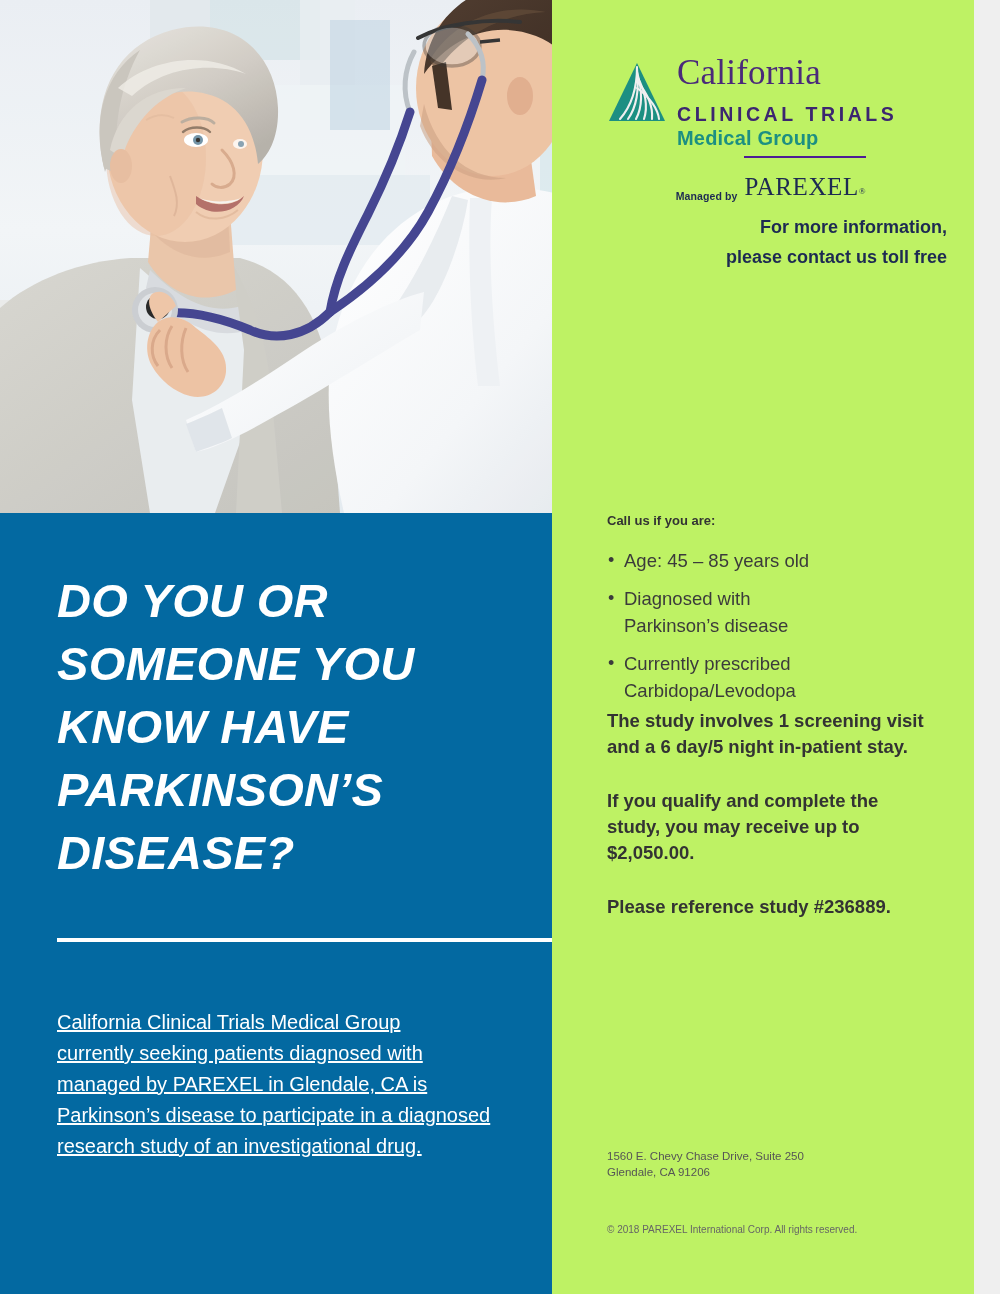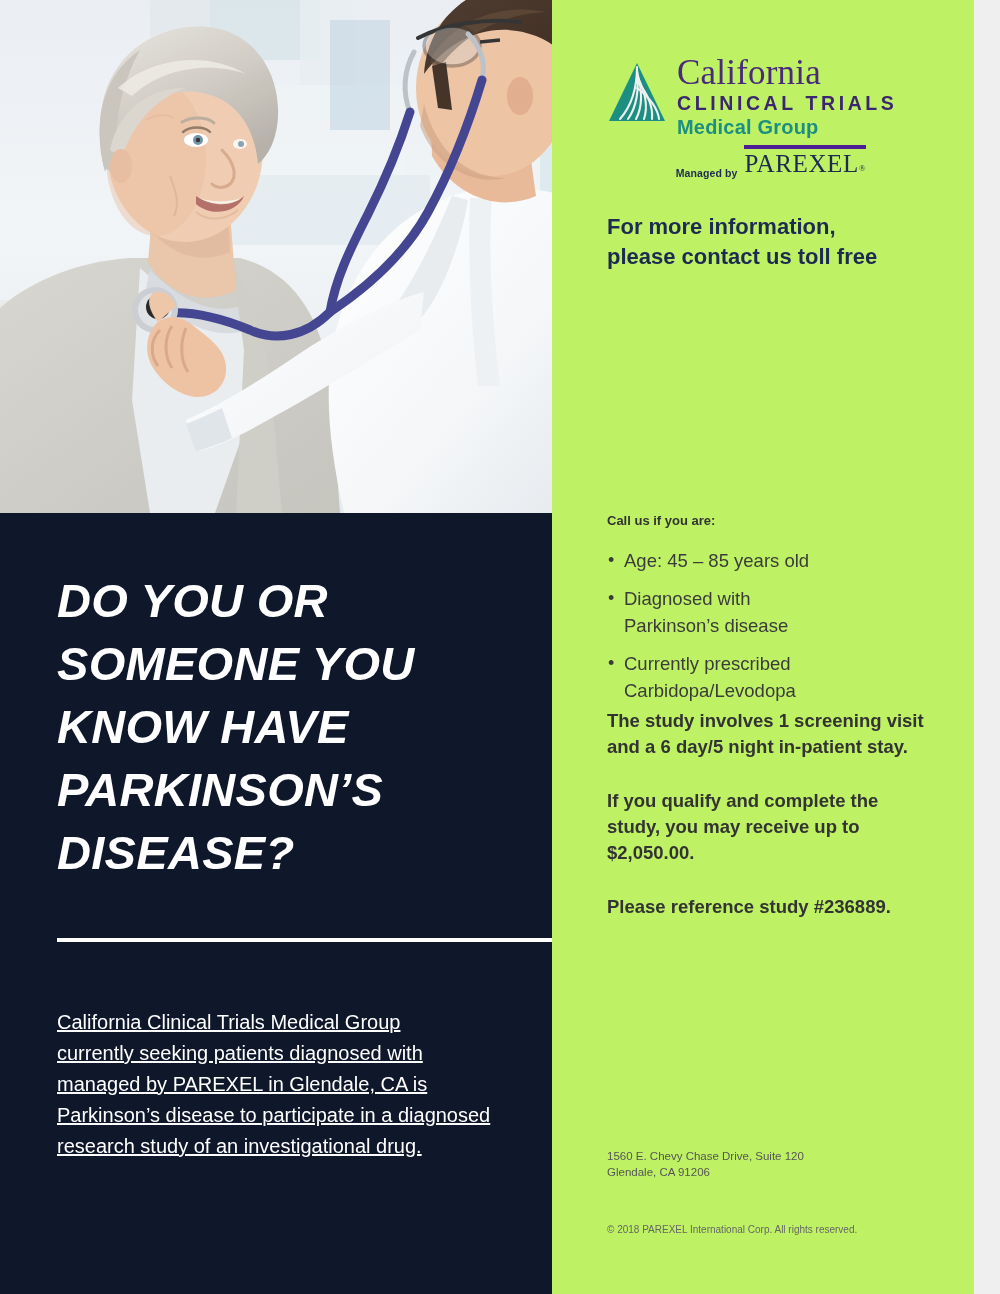--- a/index.html
+++ b/index.html
@@ -36,21 +36,21 @@
     background: #dfe7ee;
   }
   .photo svg { display: block; width: 578px; height: 513px; }
 
   
   .blue-panel {
     position: absolute;
     left: 0; top: 513px;
     width: 578px;
     height: 781px;
-    background: #0f172a;
+    background: #0369a1;
   }
 
   .headline {
     position: absolute;
     left: 57px;
     top: 56px;
     width: 500px;
     color: #ffffff;
     font-family: "Liberation Sans", sans-serif;
     font-style: italic;
@@ -122,21 +122,21 @@
     color: #4a2a7a;
     letter-spacing: 0.2px;
   }
   .brand-clinical {
     font-family: "Liberation Sans", sans-serif;
     font-weight: bold;
     font-size: 19.5px;
     line-height: 24px;
     color: #3c2670;
     letter-spacing: 3.6px;
-    margin-top: 0;
+    margin-top: 11px;
   }
   .brand-medgroup {
     font-family: "Liberation Sans", sans-serif;
     font-weight: bold;
     font-size: 20px;
     line-height: 21px;
     color: #1c8f82;
     letter-spacing: 0.2px;
     margin-top: 2px;
   }
@@ -151,22 +151,22 @@
   .managed-by {
     font-family: "Liberation Sans", sans-serif;
     font-weight: bold;
     font-size: 10.5px;
     color: #1d2a52;
     letter-spacing: 0.1px;
     margin-bottom: 4px;
     margin-right: 7px;
   }
   .parexel-wrap {
-    border-top: 4px solid #4c1d95;
-    padding-top: 1px;
+    border-top: 2px solid #4c1d95;
+    padding-top: 15px;
   }
   .parexel-word {
     font-family: "Liberation Serif", serif;
     font-size: 25px;
     line-height: 27px;
     color: #1d2a52;
     letter-spacing: 0.6px;
   }
   .parexel-word .reg {
     font-size: 9px;
@@ -175,23 +175,24 @@
     top: -1px;
   }
 
   
   .contact-heading {
     position: absolute;
     left: 55px;
     top: 212px;
     width: 340px;
     color: #1d2a52;
-    font-size: 22px;
+    font-size: 18px;
     line-height: 30px;
     font-weight: bold;
+    text-align: right;
   }
   .contact-heading .ch-line { display: block; white-space: nowrap; }
 
   
   .phone-slot {
     position: absolute;
     left: 55px;
     top: 290px;
     width: 340px;
     height: 195px;
@@ -501,20 +502,20 @@
         <span class="dp-line">If you qualify and complete the</span>
         <span class="dp-line">study, you may receive up to</span>
         <span class="dp-line">$2,050.00.</span>
       </div>
       <div class="detail-para">
         <span class="dp-line">Please reference study #236889.</span>
       </div>
     </div>
 
     <div class="address">
-      <span class="ad-line">1560 E. Chevy Chase Drive, Suite 120</span>
+      <span class="ad-line">1560 E. Chevy Chase Drive, Suite 250</span>
       <span class="ad-line">Glendale, CA 91206</span>
     </div>
 
     <div class="copyright">© 2018 PAREXEL International Corp. All rights reserved.</div>
 
   </div>
 </div>
 
 </body></html>

